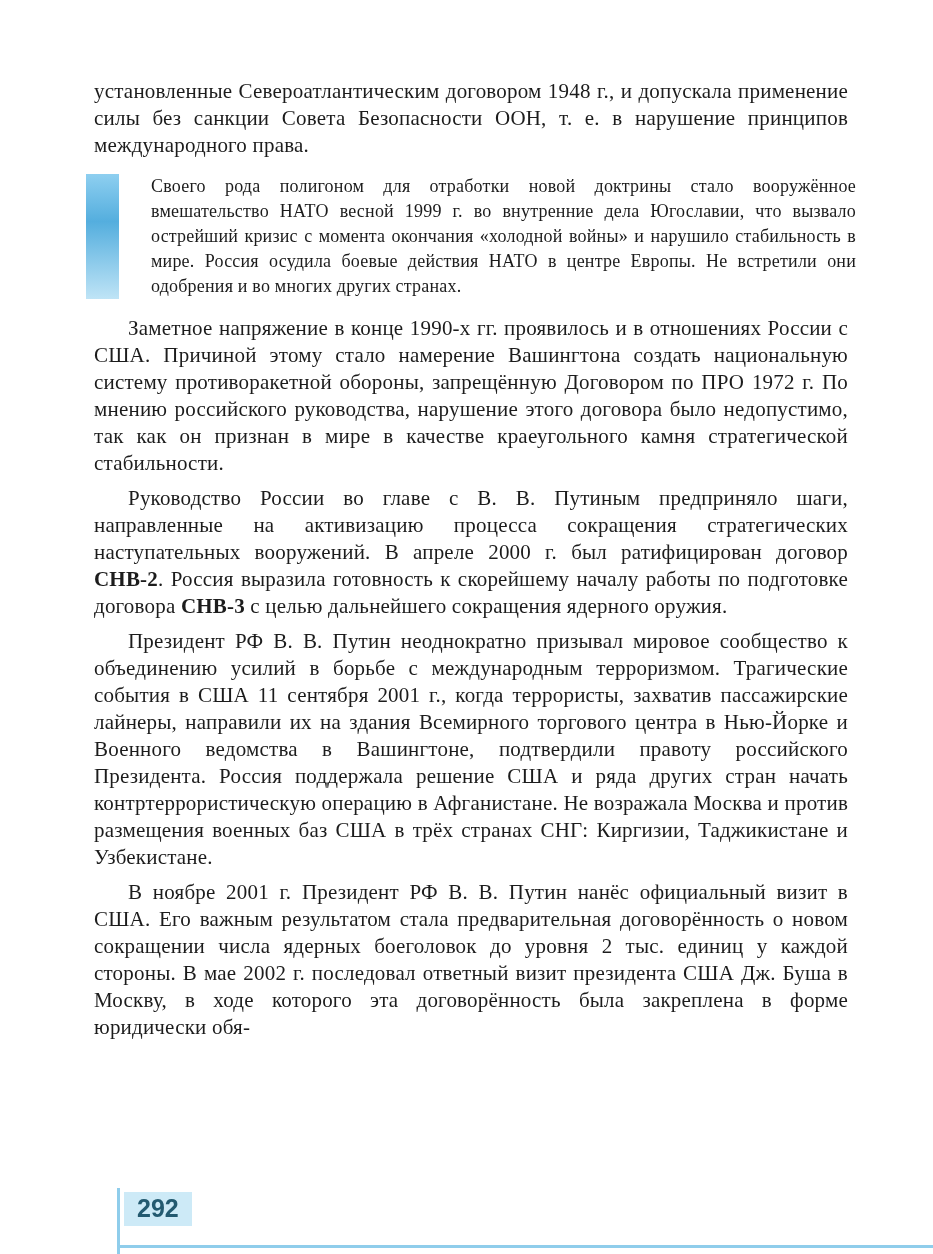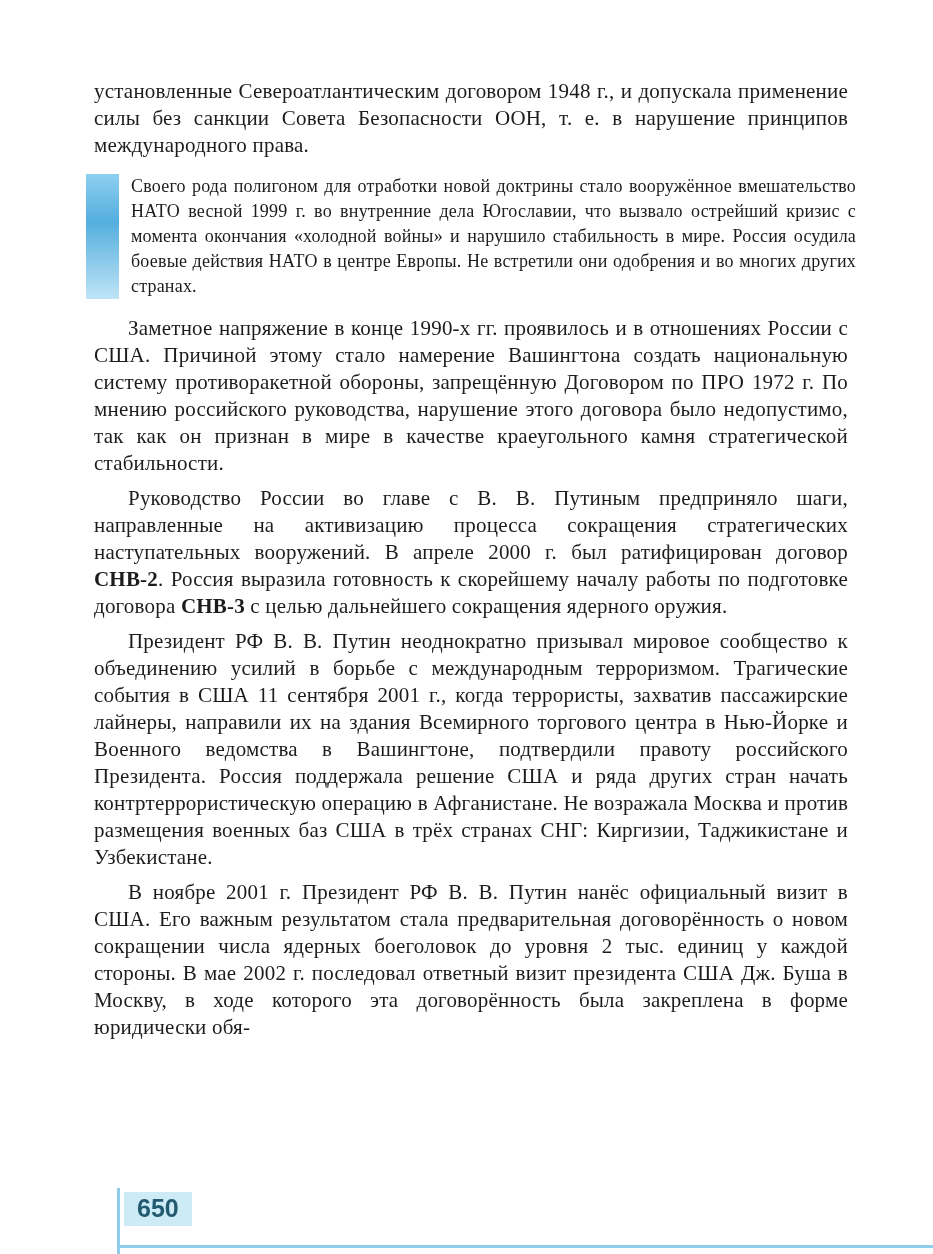--- a/index.html
+++ b/index.html
@@ -41,21 +41,21 @@
   }
   .quote-bar {
     flex: none;
     width: 33px;
     background: linear-gradient(180deg, #8ecff0 0%, #54aede 38%, #bfe4f6 100%);
   }
   .quote-text {
     font-size: 18px;
     line-height: 25px;
     text-align: justify;
-    padding-left: 12px;
+    padding-left: 32px;
     letter-spacing: 0.2px;
   }
   .page-number-badge {
     position: absolute;
     left: 124px;
     top: 1192px;
     background: #cdeaf7;
     color: #235a70;
     font-family: "Liberation Sans", "DejaVu Sans", sans-serif;
     font-weight: bold;
@@ -90,13 +90,13 @@
       <div class="quote-text"><span>Своего рода полигоном для отработки новой доктрины стало вооружённое вмешательство НАТО весной 1999 г. во внутренние дела Югославии, что вызвало острейший кризис с момента окончания «холодной войны» и нарушило стабильность в мире. Россия осудила боевые действия НАТО в центре Европы. Не встретили они одобрения и во многих других странах.</span></div>
     </div>
     <p class="para body"><span>Заметное напряжение в конце 1990-х гг. проявилось и в отношениях России с США. Причиной этому стало намерение Вашингтона создать национальную систему противоракетной обороны, запрещённую Договором по ПРО 1972 г. По мнению российского руководства, нарушение этого договора было недопустимо, так как он признан в мире в качестве краеугольного камня стратегической стабильности.</span></p>
     <p class="para body"><span>Руководство России во главе с В. В. Путиным предприняло шаги, направленные на активизацию процесса сокращения стратегических наступательных вооружений. В апреле 2000 г. был ратифицирован договор </span><span class="bold">СНВ-2</span><span>. Россия выразила готовность к скорейшему началу работы по подготовке договора </span><span class="bold">СНВ-3</span><span> с целью дальнейшего сокращения ядерного оружия.</span></p>
     <p class="para body"><span>Президент РФ В. В. Путин неоднократно призывал мировое сообщество к объединению усилий в борьбе с международным терроризмом. Трагические события в США 11 сентября 2001 г., когда террористы, захватив пассажирские лайнеры, направили их на здания Всемирного торгового центра в Нью-Йорке и Военного ведомства в Вашингтоне, подтвердили правоту российского Президента. Россия поддержала решение США и ряда других стран начать контртеррористическую операцию в Афганистане. Не возражала Москва и против размещения военных баз США в трёх странах СНГ: Киргизии, Таджикистане и Узбекистане.</span></p>
     <p class="para body"><span>В ноябре 2001 г. Президент РФ В. В. Путин нанёс официальный визит в США. Его важным результатом стала предварительная договорённость о новом сокращении числа ядерных боеголовок до уровня 2 тыс. единиц у каждой стороны. В мае 2002 г. последовал ответный визит президента США Дж. Буша в Москву, в ходе которого эта договорённость была закреплена в форме юридически обя-</span></p>
   </div>
 
 <div class="left-rule"></div>
 <div class="footer-rule"></div>
-<div class="page-number-badge">650</div>
+<div class="page-number-badge">292</div>
 
 </body></html>

